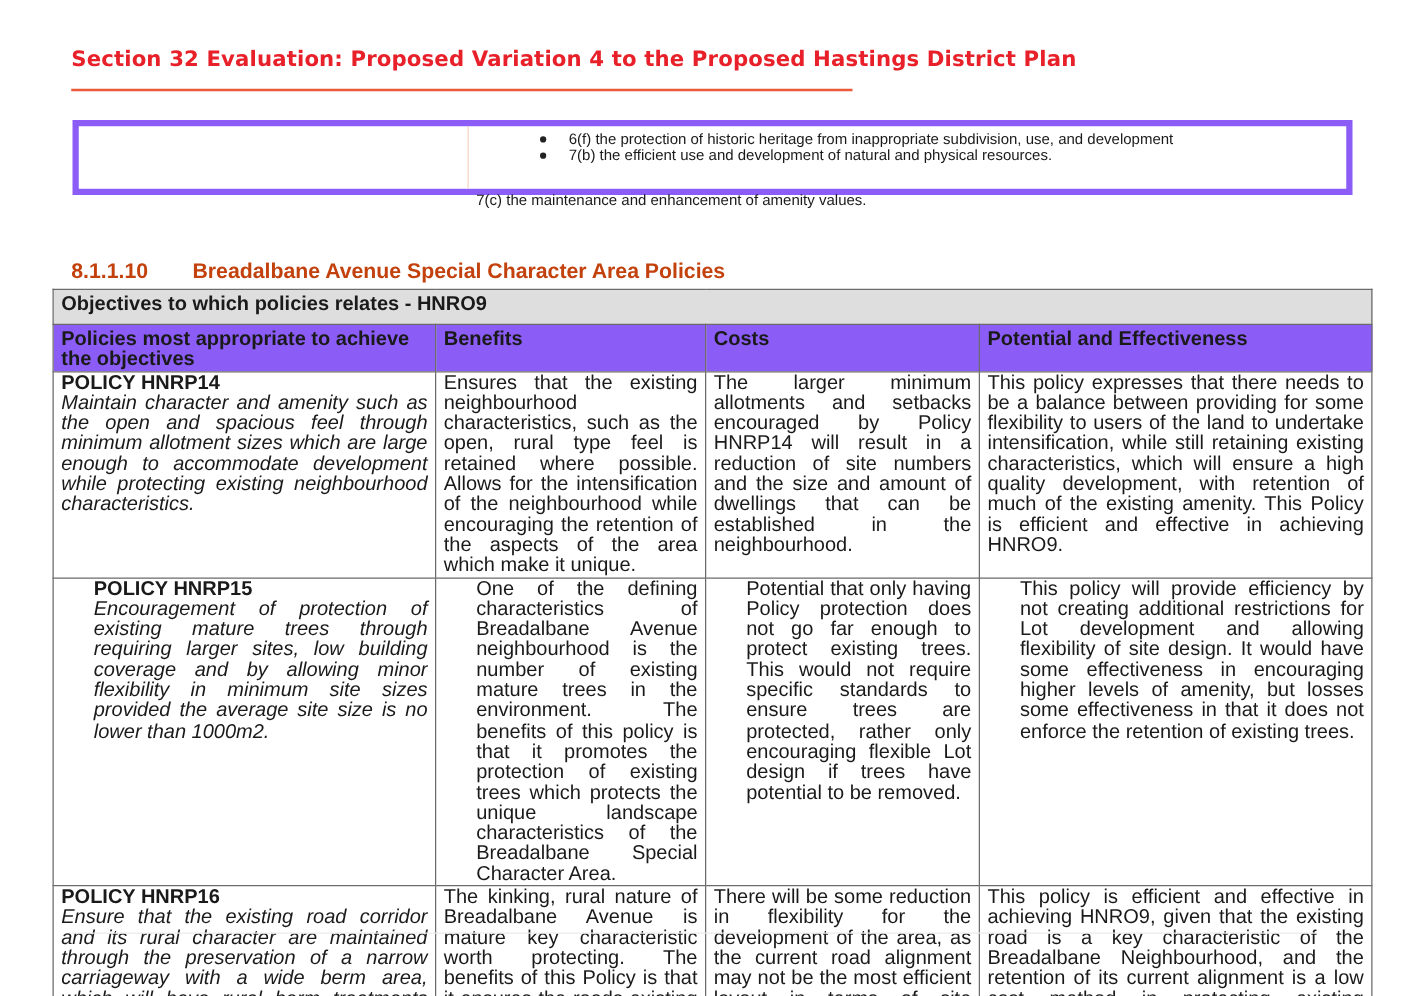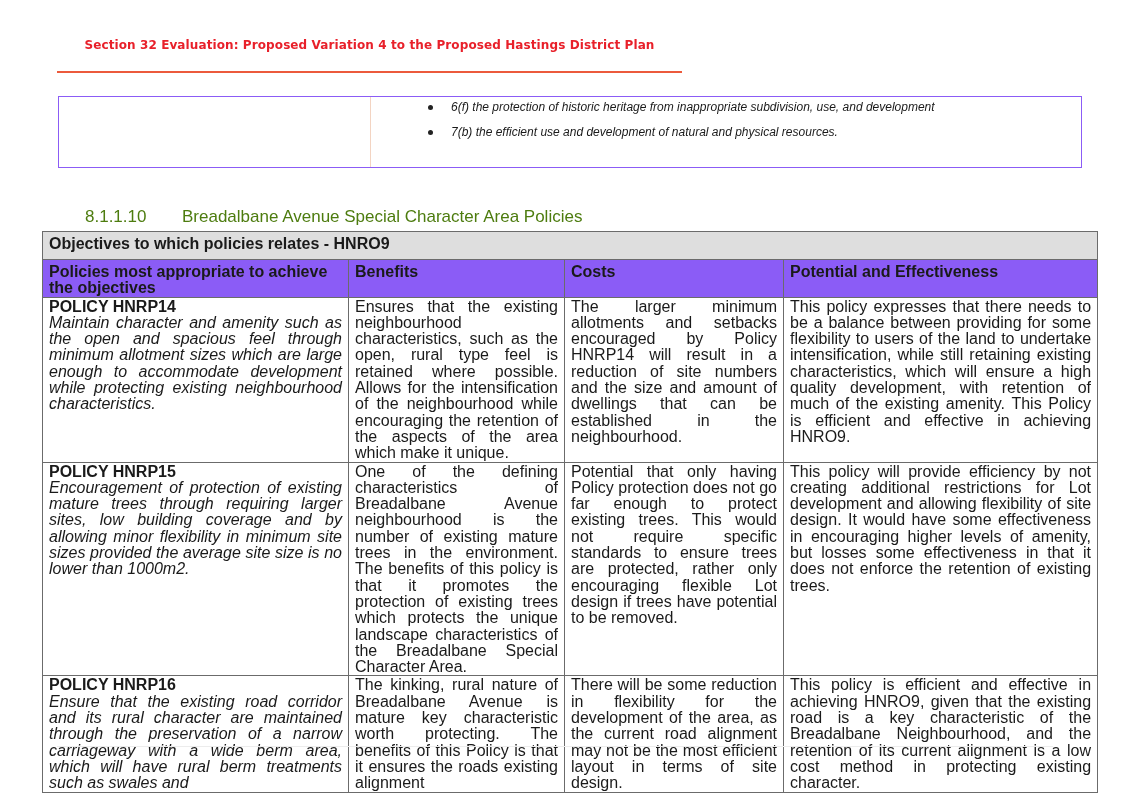--- a/index.html
+++ b/index.html
@@ -1,48 +1,48 @@
 <!DOCTYPE html>
 <html><head>
   <meta charset="utf-8">
   <style>
     html, body { margin: 0; padding: 0; background: #ffffff; }
     body { width: 1127px; height: 797px; position: relative; overflow: hidden;
            font-family: "Liberation Sans", "DejaVu Sans", sans-serif; color: #1a1a1a; }
 
     .doc-header { position: absolute; left: 57px; top: 38px; width: 625px; }
-    .doc-header-title { color: #e8202a; font-weight: bold; font-size: 12px; letter-spacing: 0.1px;
+    .doc-header-title { color: #e8202a; font-weight: bold; font-size: 17px; letter-spacing: 0.1px;
                         font-family: "DejaVu Sans", sans-serif; white-space: nowrap; text-align: center; }
     .doc-header-rule { position: absolute; left: 0; top: 33px; width: 625px; height: 2px; background: #ec5a3c; }
 
-    .prev-table { position: absolute; left: 58px; top: 96px; width: 1024px; height: 72px;
-                  border: 1px solid #8b5cf6; box-sizing: border-box; display: flex; font-style: italic; }
+    .prev-table { position: absolute; left: 58px; top: 96px; width: 1024px; height: 60px;
+                  border: 5px solid #8b5cf6; box-sizing: border-box; display: flex; }
     .prev-left { width: 311px; border-right: 1px solid #f3d4c2; }
     .prev-right { flex: 1; font-size: 12px; position: relative; }
     .prev-bullet { position: absolute; left: 80px; white-space: nowrap; }
     .prev-bullet .dot { position: absolute; left: -23px; top: 5px; width: 5px; height: 5px; border-radius: 50%; background: #222; }
     .prev-b1 { top: 3px; }
-    .prev-b2 { top: 28px; }
+    .prev-b2 { top: 16px; }
     .prev-plain { position: absolute; left: 6px; top: 52px; white-space: nowrap; }
 
-    .section-heading { position: absolute; left: 57px; top: 207px; font-size: 17px; font-weight: normal;
-                       color: #4d7c0f; white-space: nowrap; margin-left: 28px; }
+    .section-heading { position: absolute; left: 57px; top: 207px; font-size: 17px; font-weight: bold;
+                       color: #c2410c; white-space: nowrap; }
     .section-heading .num { display: inline-block; width: 97px; }
 
     .main-table { position: absolute; left: 42px; top: 231px; width: 1055px; border-collapse: collapse;
                   font-size: 16px; line-height: 16.3px; table-layout: fixed; }
     .main-table td { border: 1px solid #6b6b6b; vertical-align: top; padding: 1px 6px 0 6px; }
     .obj-cell { background: #dedede; font-weight: bold; height: 23px; padding-top: 4px !important; }
     .obj-desc { font-weight: bold; height: 41px; padding-top: 6px !important; }
     .hdr-cell { background: #8b5cf6; font-weight: bold; height: 22px; padding-top: 4px !important; }
     .policy-title { font-weight: bold; display: block; }
     .policy-text { font-style: italic; display: block; text-align: justify; }
     .just { text-align: justify; }
     .row1 td { height: 128px; }
-    .row2 td { height: 146px; }
+    .row2 td { height: 146px; padding-left: 32px; }
     .row3 td { height: 80px; overflow: hidden; }
 
     .footer-rule { position: absolute; left: 57px; top: 746px; width: 996px; height: 1px; background: #ececec; }
   </style>
 </head>
 <body>
 
 <div class="doc-header">
   <div class="doc-header-title">Section 32 Evaluation: Proposed Variation 4 to the Proposed Hastings District Plan</div>
   <div class="doc-header-rule"></div>
@@ -52,20 +52,21 @@
   <div class="prev-left"></div>
   <div class="prev-right">
     <div class="prev-bullet prev-b1">
       <span class="dot"></span>
       <span>6(f) the protection of historic heritage from inappropriate subdivision, use, and development</span>
     </div>
     <div class="prev-bullet prev-b2">
       <span class="dot"></span>
       <span>7(b) the efficient use and development of natural and physical resources.</span>
     </div>
+    <div class="prev-plain">7(c) the maintenance and enhancement of amenity values.</div>
   </div>
 </div>
 
 <div class="section-heading">
   <span class="num">8.1.1.10</span><span>Breadalbane Avenue Special Character Area Policies</span>
 </div>
 
 <table class="main-table">
   <colgroup>
     <col style="width:306px">

